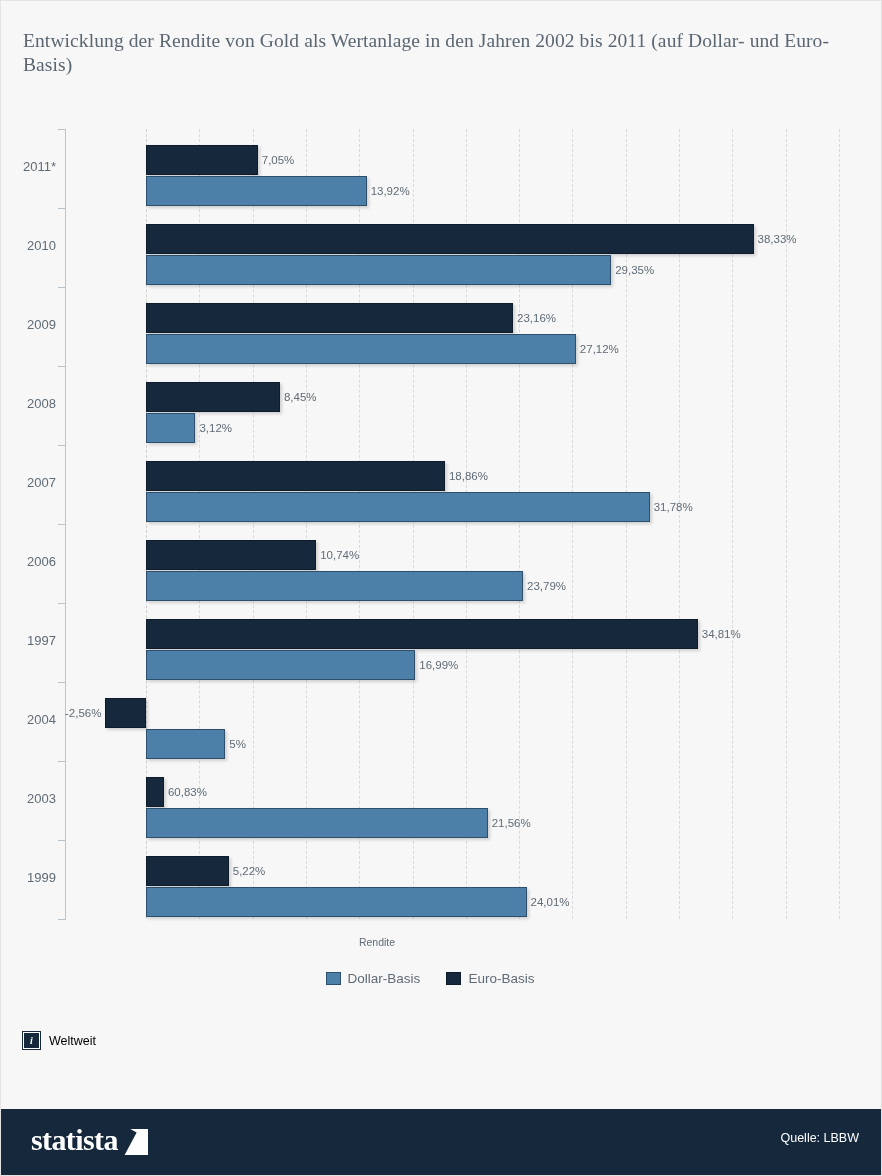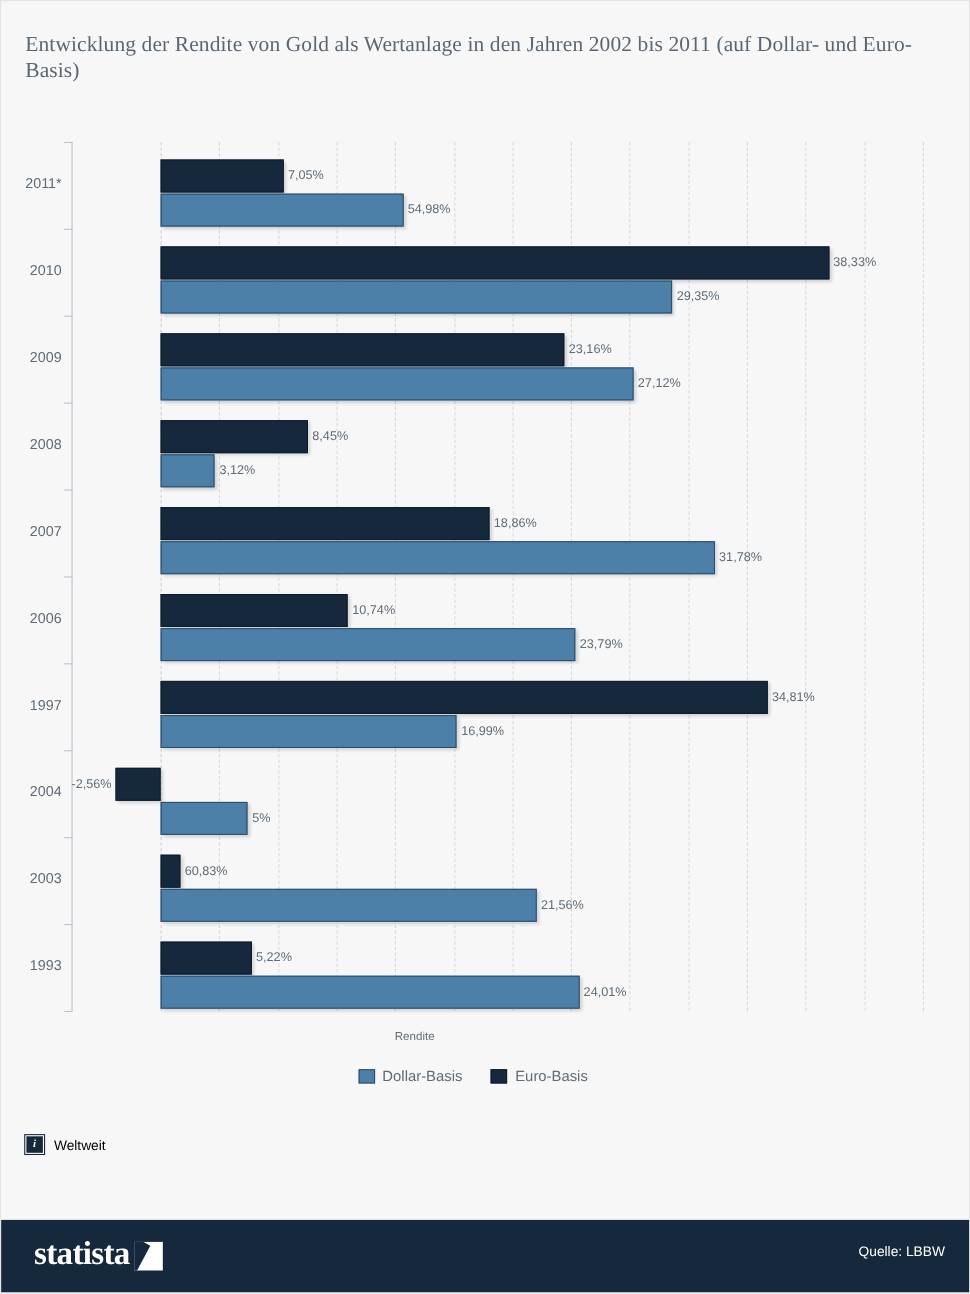--- a/index.html
+++ b/index.html
@@ -278,21 +278,21 @@
         <div class="ytick" style="top: 711px;"></div>
         <div class="ytick" style="top: 790px;"></div>
       </div>
     <div id="yaxis-line"></div>
     <div id="rows">
         <div class="cat-row" style="top: 8px;">
           <div class="cat-label">2011*</div>
           <div class="bar euro" style="left: 145px; width: 111.742px;"></div>
           <div class="bar-label euro" style="left: 260.743px;">7,05%</div>
           <div class="bar dollar" style="left: 145px; width: 220.632px;"></div>
-          <div class="bar-label dollar" style="left: 369.632px;">54,98%</div>
+          <div class="bar-label dollar" style="left: 369.632px;">13,92%</div>
         </div>
         <div class="cat-row" style="top: 87px;">
           <div class="cat-label">2010</div>
           <div class="bar euro" style="left: 145px; width: 607.53px;"></div>
           <div class="bar-label euro" style="left: 756.53px;">38,33%</div>
           <div class="bar dollar" style="left: 145px; width: 465.197px;"></div>
           <div class="bar-label dollar" style="left: 614.197px;">29,35%</div>
         </div>
         <div class="cat-row" style="top: 166px;">
           <div class="cat-label">2009</div>
@@ -337,21 +337,21 @@
           <div class="bar-label dollar" style="left: 228.25px;">5%</div>
         </div>
         <div class="cat-row" style="top: 640px;">
           <div class="cat-label">2003</div>
           <div class="bar euro" style="left: 145px; width: 17.9105px;"></div>
           <div class="bar-label euro" style="left: 166.911px;">60,83%</div>
           <div class="bar dollar" style="left: 145px; width: 341.726px;"></div>
           <div class="bar-label dollar" style="left: 490.726px;">21,56%</div>
         </div>
         <div class="cat-row" style="top: 719px;">
-          <div class="cat-label">1993</div>
+          <div class="cat-label">1999</div>
           <div class="bar euro" style="left: 145px; width: 82.737px;"></div>
           <div class="bar-label euro" style="left: 231.737px;">5,22%</div>
           <div class="bar dollar" style="left: 145px; width: 380.558px;"></div>
           <div class="bar-label dollar" style="left: 529.558px;">24,01%</div>
         </div>
       </div>
   </div>
 
   <div id="axis-caption">Rendite</div>
 

